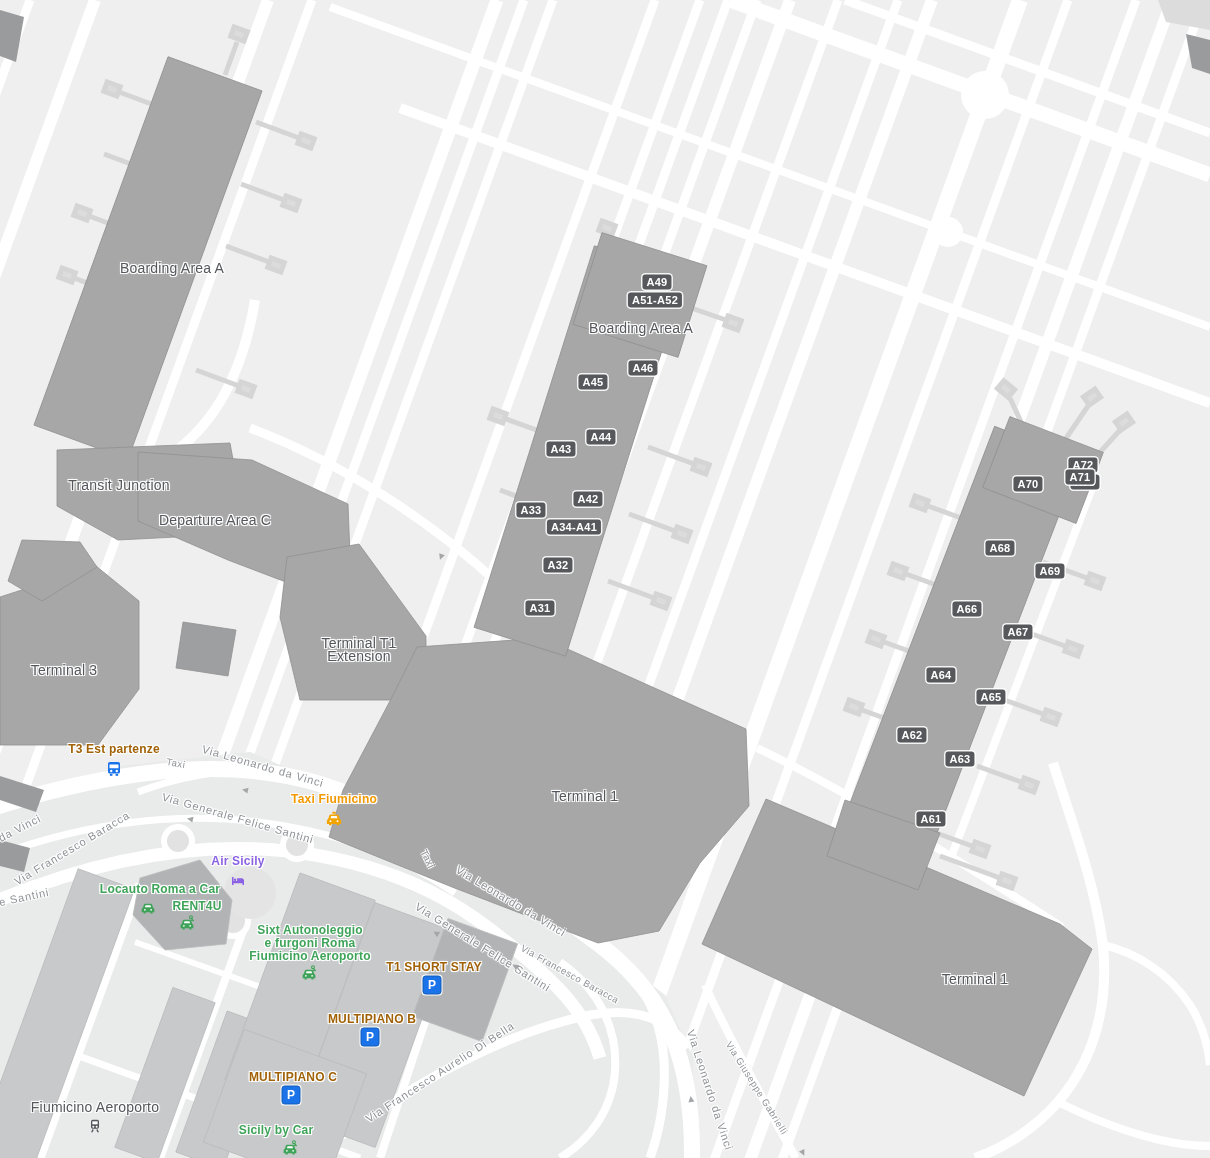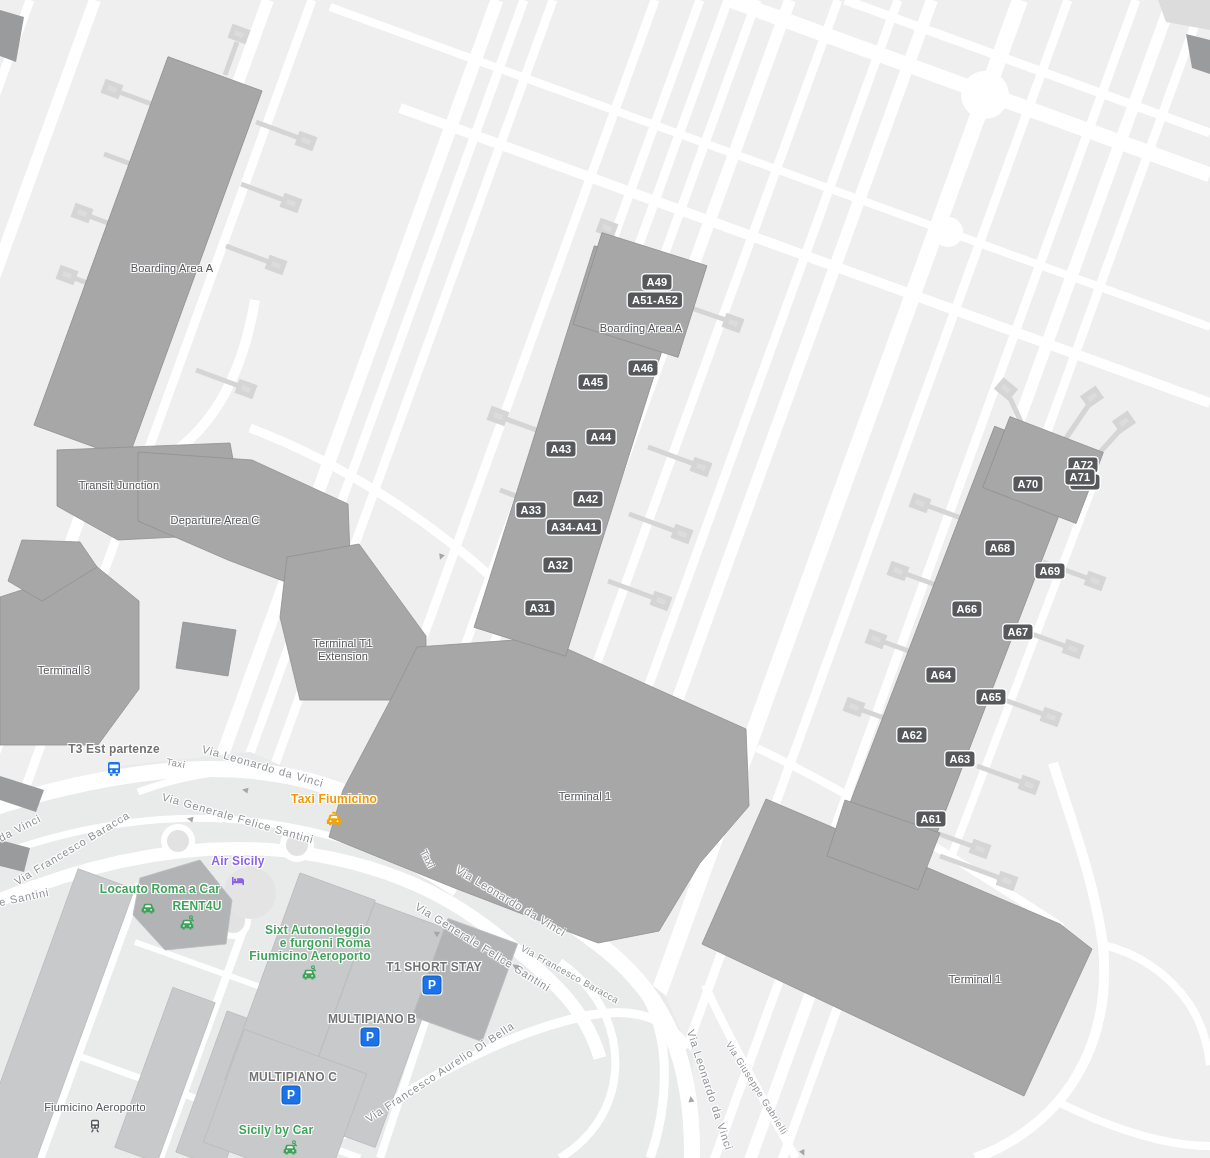--- a/index.html
+++ b/index.html
@@ -1,30 +1,30 @@
 <!DOCTYPE html>
 <html><head>
 <meta charset="utf-8">
 <style>
   html,body{margin:0;padding:0;background:#fff;}
   #map{position:relative;width:1210px;height:1158px;overflow:hidden;
        font-family:"Liberation Sans",sans-serif;background:#efefef;}
   #base{position:absolute;left:0;top:0;}
   .lbl{position:absolute;white-space:nowrap;transform:translate(-50%,-50%);}
   .halo{text-shadow:-1px -1px 0 #fff,1px -1px 0 #fff,-1px 1px 0 #fff,1px 1px 0 #fff,0 0 3px #fff;}
-  .area{font-size:11px;color:#54575b;letter-spacing:.2px;}
-  .area2{text-align:center;line-height:13px;}
+  .area{font-size:14px;color:#54575b;letter-spacing:.2px;}
+  .area2{text-align:center;line-height:13px;margin-left:16px;}
   .roadlb{font-size:11px;color:#8e9196;letter-spacing:.9px;}
   .roadsm{font-size:9.5px;letter-spacing:.6px;}
   .gate{position:absolute;transform:translate(-50%,-50%);background:#56585c;color:#fff;
         font:bold 11px/1 "Liberation Sans",sans-serif;letter-spacing:.3px;
         padding:2px 4px 2px;border-radius:3px;box-shadow:0 0 0 1.5px rgba(255,255,255,.88);}
   .poi{font-weight:bold;font-size:12px;letter-spacing:.2px;}
-  .poi.center{text-align:right;line-height:13px;}
-  .c-blue{color:#737373;}.c-green{color:#3fa45a;}.c-orange{color:#f29900;}.c-purple{color:#8a62e3;}
+  .poi.center{text-align:center;line-height:13px;}
+  .c-blue{color:#a16207;}.c-green{color:#3fa45a;}.c-orange{color:#f29900;}.c-purple{color:#8a62e3;}
   .icon{position:absolute;transform:translate(-50%,-50%);line-height:0;}
   .pbadge{position:absolute;transform:translate(-50%,-50%);width:17px;height:17px;border-radius:3px;
           background:#1a73e8;border:1px solid #135ab6;box-shadow:0 0 0 1px #fff;color:#fff;
           font:bold 12px/16px "Liberation Sans",sans-serif;text-align:center;}
   .arrow{position:absolute;width:0;height:0;border-left:6px solid #a4a6a8;
          border-top:3.5px solid transparent;border-bottom:3.5px solid transparent;}
 </style>
 </head>
 <body>
 

